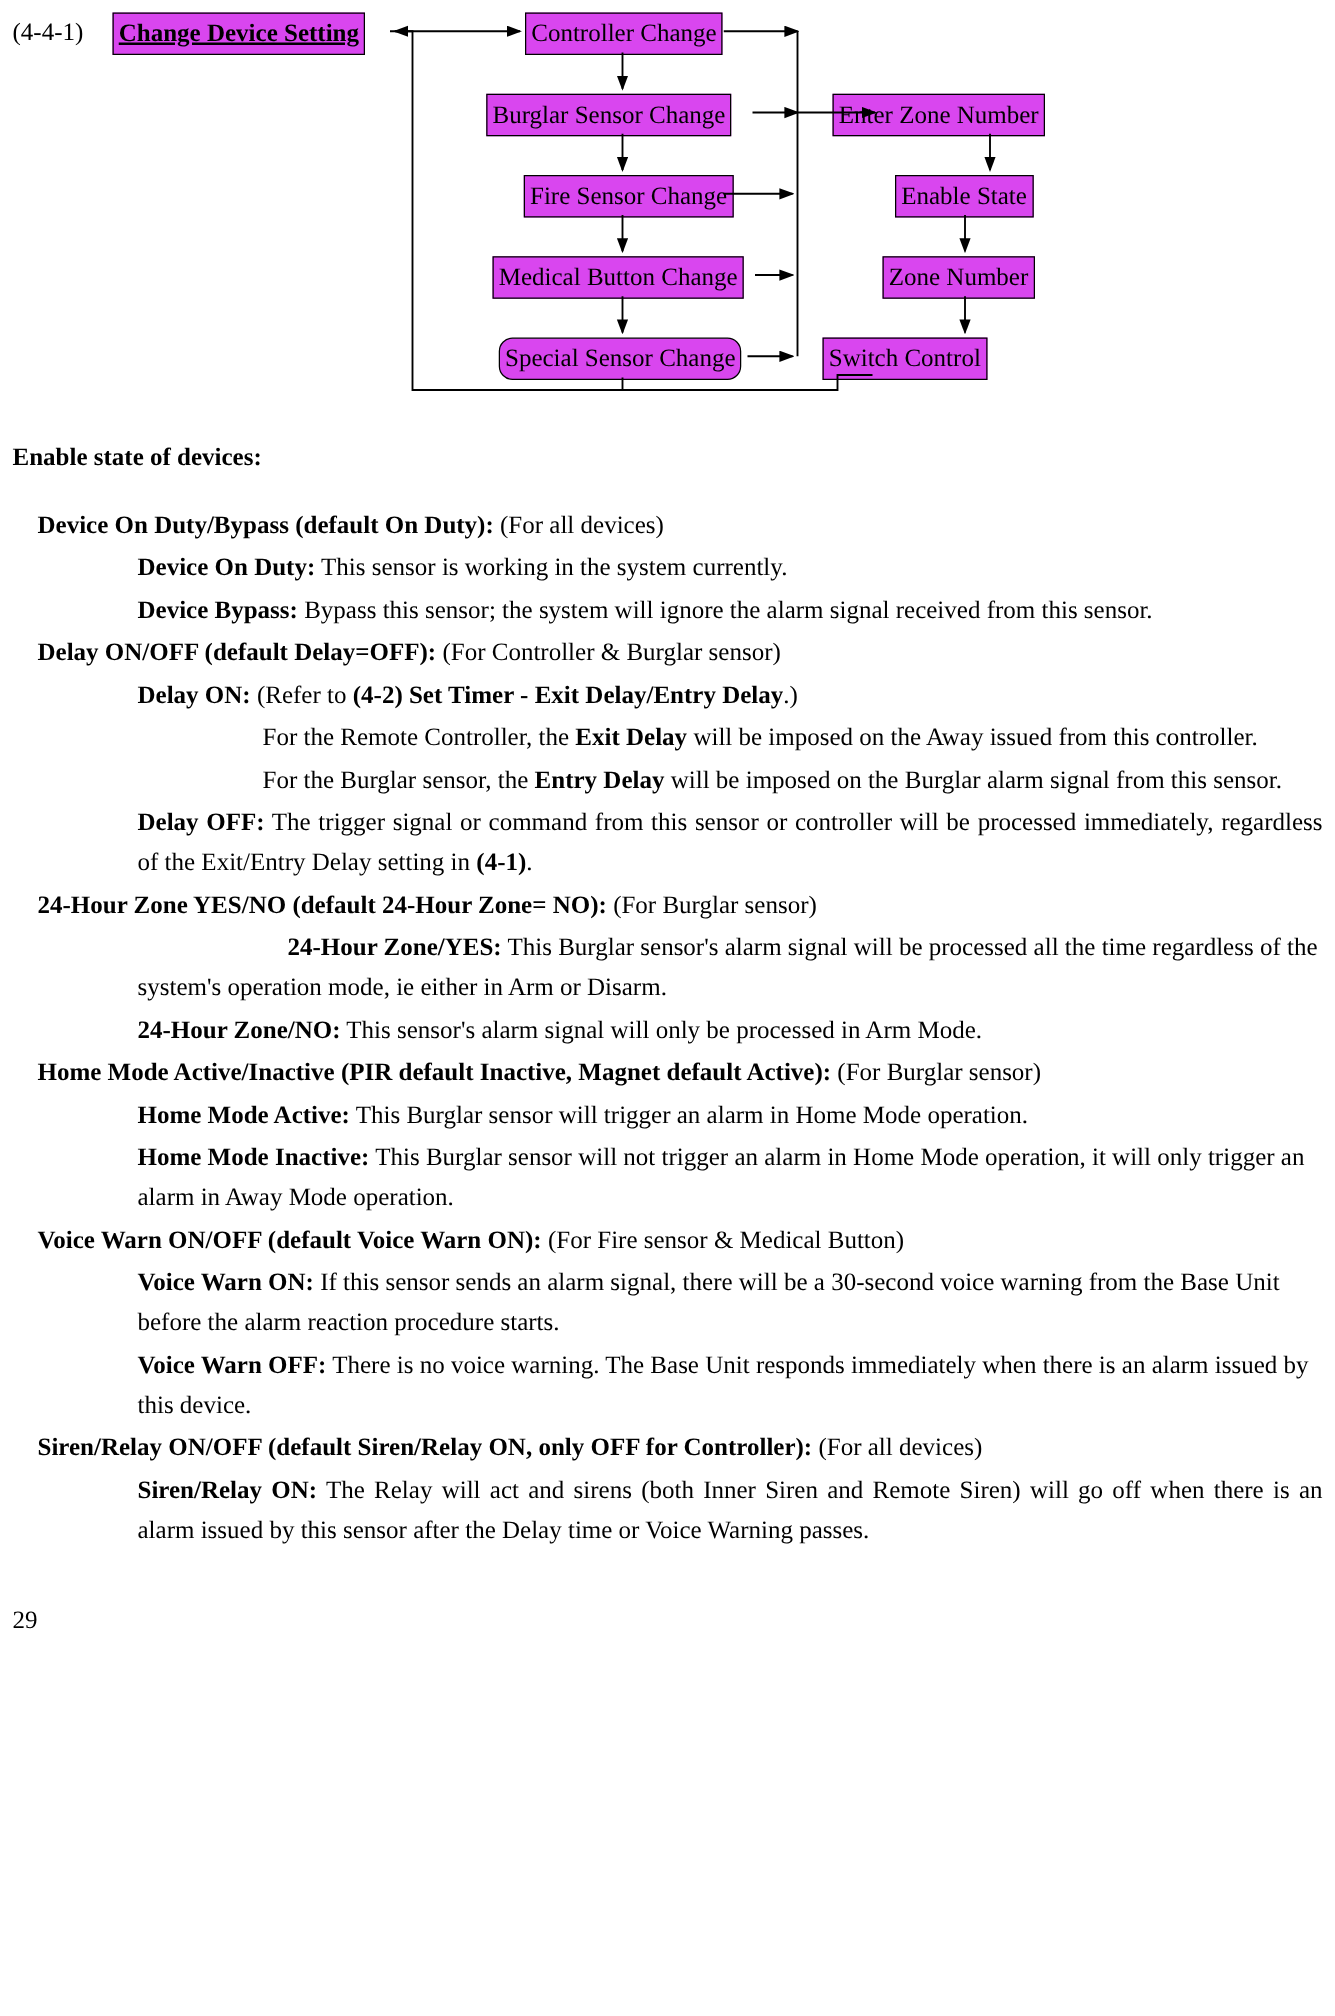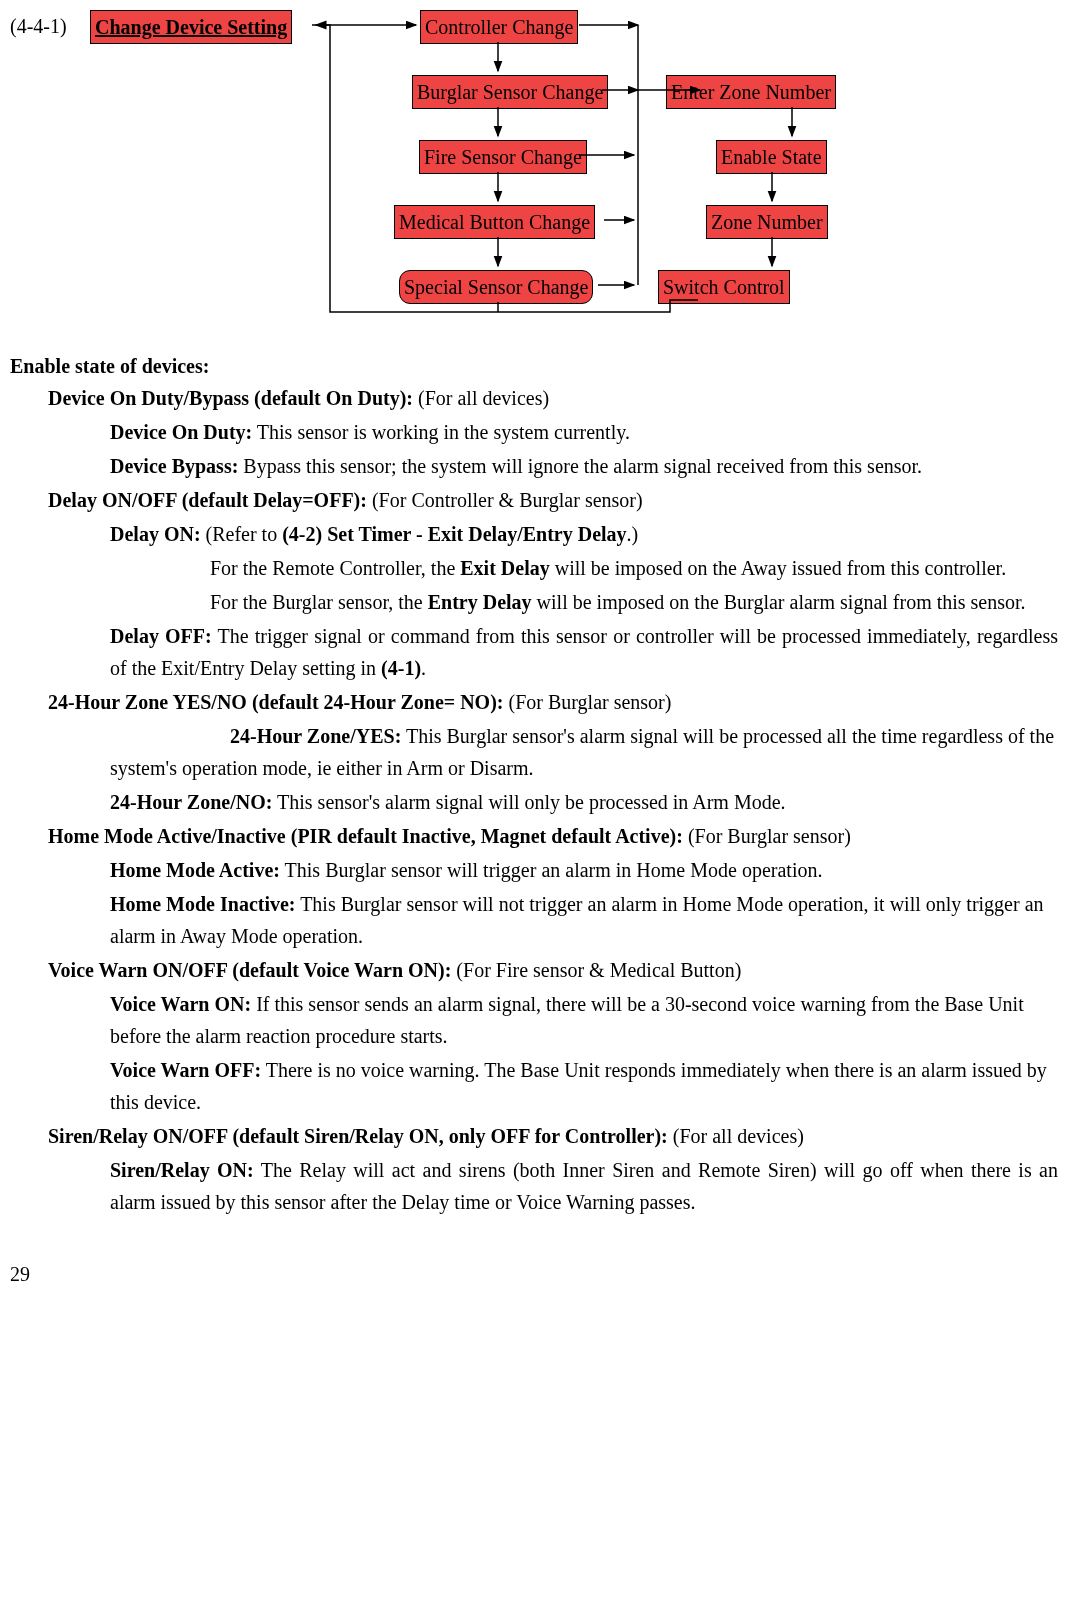--- a/index.html
+++ b/index.html
@@ -12,63 +12,63 @@
       color: #000;
     }
     .diagram {
       position: relative;
       height: 310px;
       margin-bottom: 30px;
     }
     .box {
       position: absolute;
       border: 1.5px solid #000;
-      background: #ef4444;
+      background: #d946ef;
       padding: 0 4px;
       white-space: nowrap;
       text-align: center;
     }
     .bold-underline {
       font-weight: bold;
       text-decoration: underline;
     }
     .bold {
       font-weight: bold;
     }
     svg {
       position: absolute;
       top: 0;
       left: 0;
       pointer-events: none;
     }
     .section-heading {
       font-weight: bold;
       margin-top: 20px;
-      margin-bottom: 0;
+      margin-bottom: 22px;
     }
     .para {
       margin: 0 0 2px 0;
     }
-    .indent1 { margin-left: 38px; }
+    .indent1 { margin-left: 20px; }
     .indent2 { margin-left: 100px; }
     .indent3 { margin-left: 200px; }
     .page-number {
       text-align: left;
       margin-top: 40px;
     }
     .justify { text-align: justify; }
   </style>
 </head>
 <body>
 
 <div class="diagram">
   <span style="position:absolute; left:0; top:0; font-weight:normal;">(4-4-1)</span>
   <div class="box bold-underline" style="left:80px; top:0;">Change Device Setting</div>
   <div class="box" style="left:410px; top:0;">Controller Change</div>
-  <div class="box" style="left:402px; top:65px;text-align:right;">Burglar Sensor Change</div>
+  <div class="box" style="left:379px; top:65px;text-align:right;">Burglar Sensor Change</div>
   <div class="box" style="left:409px; top:130px;">Fire Sensor Change</div>
   <div class="box" style="left:384px; top:195px;">Medical Button Change</div>
   <div class="box" style="left:389px; top:260px;border-radius:11px;">Special Sensor Change</div>
   <div class="box" style="left:656px; top:65px;">Enter Zone Number</div>
   <div class="box" style="left:706px; top:130px;">Enable State</div>
   <div class="box" style="left:696px; top:195px;">Zone Number</div>
   <div class="box" style="left:648px; top:260px;">Switch Control</div>
 
   <svg width="1048" height="310">
     <defs>

